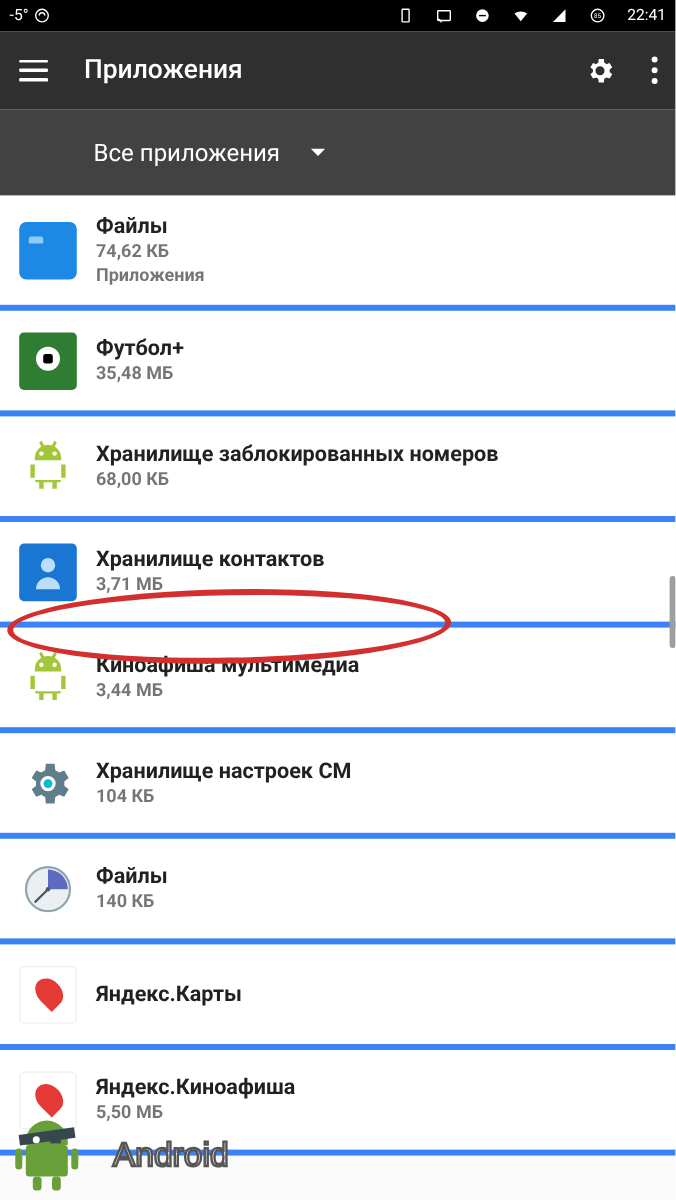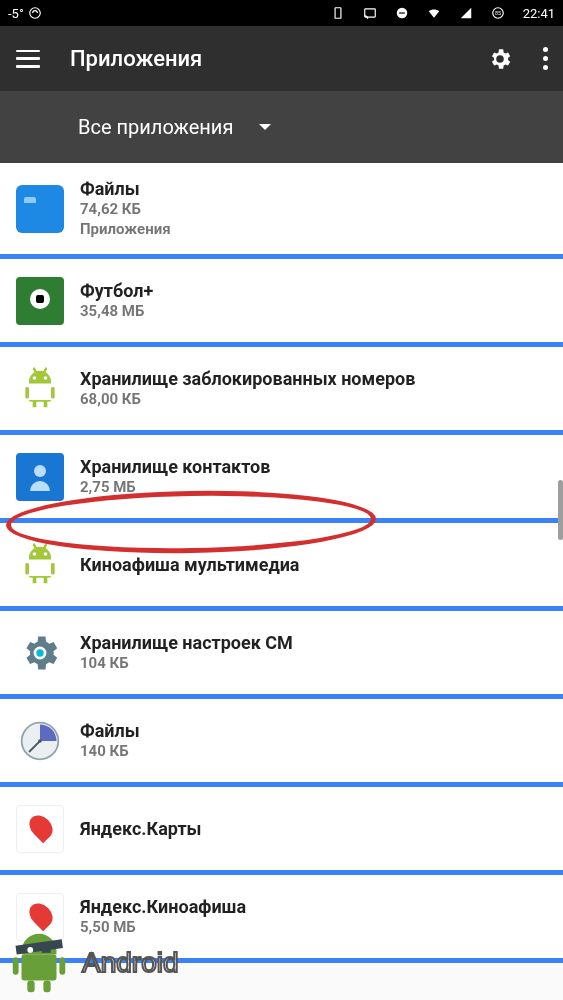--- a/index.html
+++ b/index.html
@@ -105,20 +105,21 @@
     pointer-events: none;
     z-index: 6;
   }
   .watermark-text {
     font-family: "Arial Rounded MT Bold", Arial, sans-serif;
     font-size: 28px;
     color: #fff;
     -webkit-text-stroke: 2px #555;
     text-shadow: 0 0 1px #000;
     line-height: 0.95;
+    margin-left: 12px;
   }
 </style>
 </head>
 <body>
 
 <div class="statusbar">
   <div class="statusbar-left">
     <span>-5°</span>
     <span class="status-icon">
       <svg viewBox="0 0 24 24" fill="#fff">
@@ -207,34 +208,35 @@
     <div class="app-info">
       <span class="app-title">Хранилище заблокированных номеров</span>
       <span class="app-sub">68,00 КБ</span>
     </div>
   </div>
 
   <div class="list-item">
     <div class="app-icon ic-contacts"></div>
     <div class="app-info">
       <span class="app-title">Хранилище контактов</span>
-      <span class="app-sub">2,75 МБ</span>
+      <span class="app-sub">3,71 МБ</span>
     </div>
   </div>
 
   <div class="list-item">
     <div class="app-icon ic-android">
       <svg viewBox="0 0 24 24" width="44" height="44" fill="#a4c639">
           <path d="M6 8a6 6 0 0 1 12 0v1H6V8zm-2 3h2v7a1 1 0 0 0 1 1h1v3h2v-3h4v3h2v-3h1a1 1 0 0 0 1-1v-7h2v6h-2v1H6v-1H4v-6zm5-8l-1-2 1-1 1.3 2.3A6 6 0 0 1 12 2a6 6 0 0 1 1.7.3L15 0l1 1-1 2"></path>
           <circle cx="9" cy="6" r="1" fill="#fff"></circle>
           <circle cx="15" cy="6" r="1" fill="#fff"></circle>
         </svg>
     </div>
     <div class="app-info">
       <span class="app-title">Киноафиша мультимедиа</span>
+      <span class="app-sub">3,44 МБ</span>
     </div>
   </div>
 
 
   <div class="list-item">
     <div class="app-icon">
       <svg viewBox="0 0 24 24" width="44" height="44" fill="#607d8b">
           <path d="M19.4 13a7.5 7.5 0 0 0 0-2l2-1.6-2-3.4-2.4.9a7.5 7.5 0 0 0-1.7-1L15 3h-4l-.3 2.9a7.5 7.5 0 0 0-1.7 1l-2.4-.9-2 3.4L6.6 11a7.5 7.5 0 0 0 0 2l-2 1.6 2 3.4 2.4-.9a7.5 7.5 0 0 0 1.7 1L11 21h4l.3-2.9a7.5 7.5 0 0 0 1.7-1l2.4.9 2-3.4-2-1.6zM12 15.5A3.5 3.5 0 1 1 15.5 12 3.5 3.5 0 0 1 12 15.5z"></path>
           <circle cx="12" cy="12" r="2" fill="#00bcd4"></circle>
         </svg>

